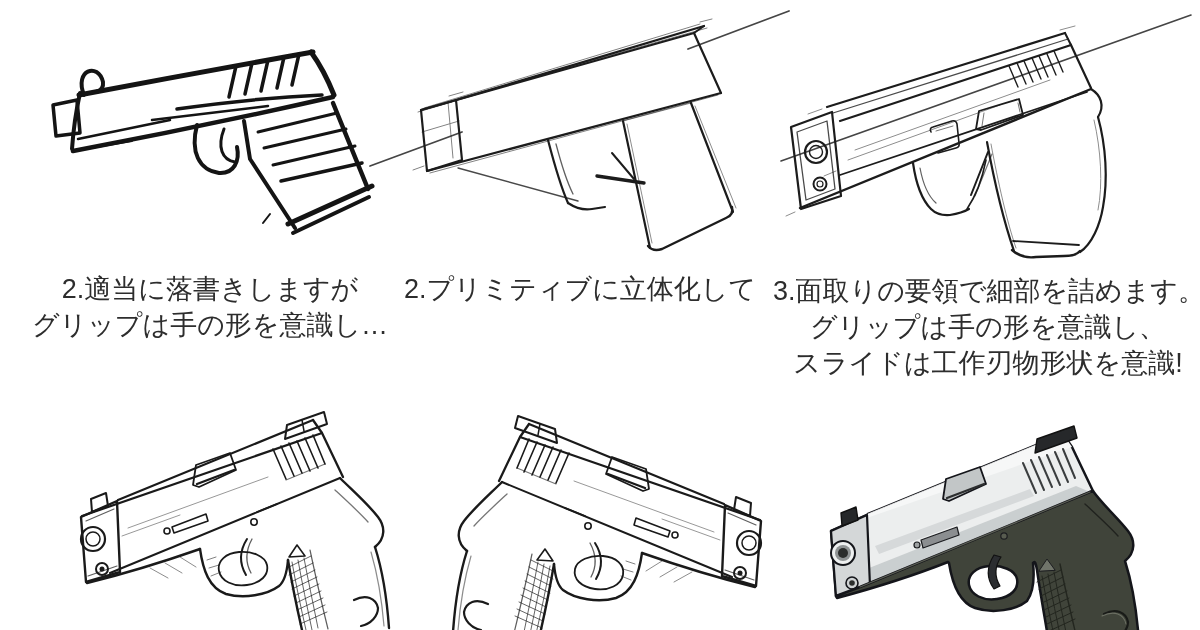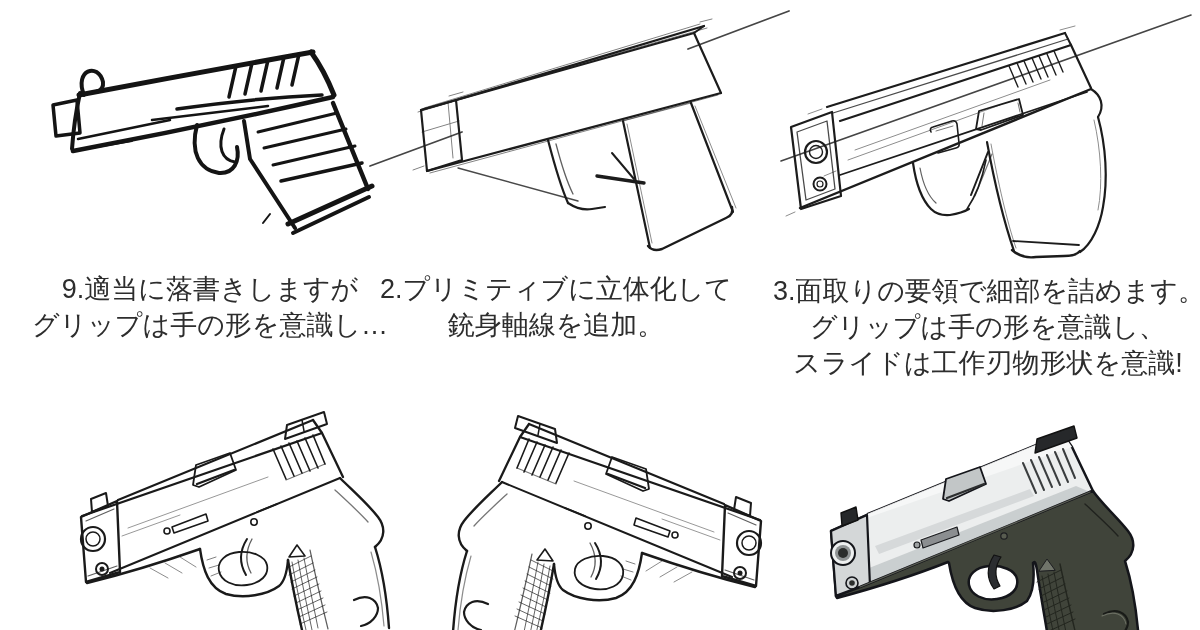--- a/index.html
+++ b/index.html
@@ -13,21 +13,21 @@
     position:absolute;
     text-align:center;
     font-size:27px;
     line-height:36px;
     color:#2d2d2d;
     letter-spacing:0px;
     white-space:nowrap;
   }
   .caption span{display:block;}
   #caption-1{left:10px;top:271px;width:400px;}
-  #caption-2{left:374px;top:271px;width:364px;}
+  #caption-2{left:398px;top:271px;width:364px;}
   #caption-3{left:773px;top:273px;width:430px;}
 </style>
 </head>
 <body>
 
 <svg id="art" viewBox="0 0 1200 630" fill="none" stroke-linecap="round" stroke-linejoin="round">
   <defs>
 
     <g id="pistolLine" stroke="#1a1a1a" fill="none">
 
@@ -297,24 +297,23 @@
   </g>
 
   <use href="#pistolLine" transform="translate(30,400)"></use>
 
   <use href="#pistolLine" transform="translate(812,404) scale(-1,1)"></use>
 
   <use href="#pistolColor" transform="translate(780,414)"></use>
 </svg>
 
 <div class="caption" id="caption-1">
-  <span>9.適当に落書きしますが</span>
+  <span>2.適当に落書きしますが</span>
   <span>グリップは手の形を意識し…</span>
 </div>
 <div class="caption" id="caption-2">
   <span>2.プリミティブに立体化して</span>
-  <span>銃身軸線を追加。</span>
 </div>
 <div class="caption" id="caption-3">
   <span>3.面取りの要領で細部を詰めます。</span>
   <span>グリップは手の形を意識し、</span>
   <span>スライドは工作刃物形状を意識!</span>
 </div>
 
 </body></html>

